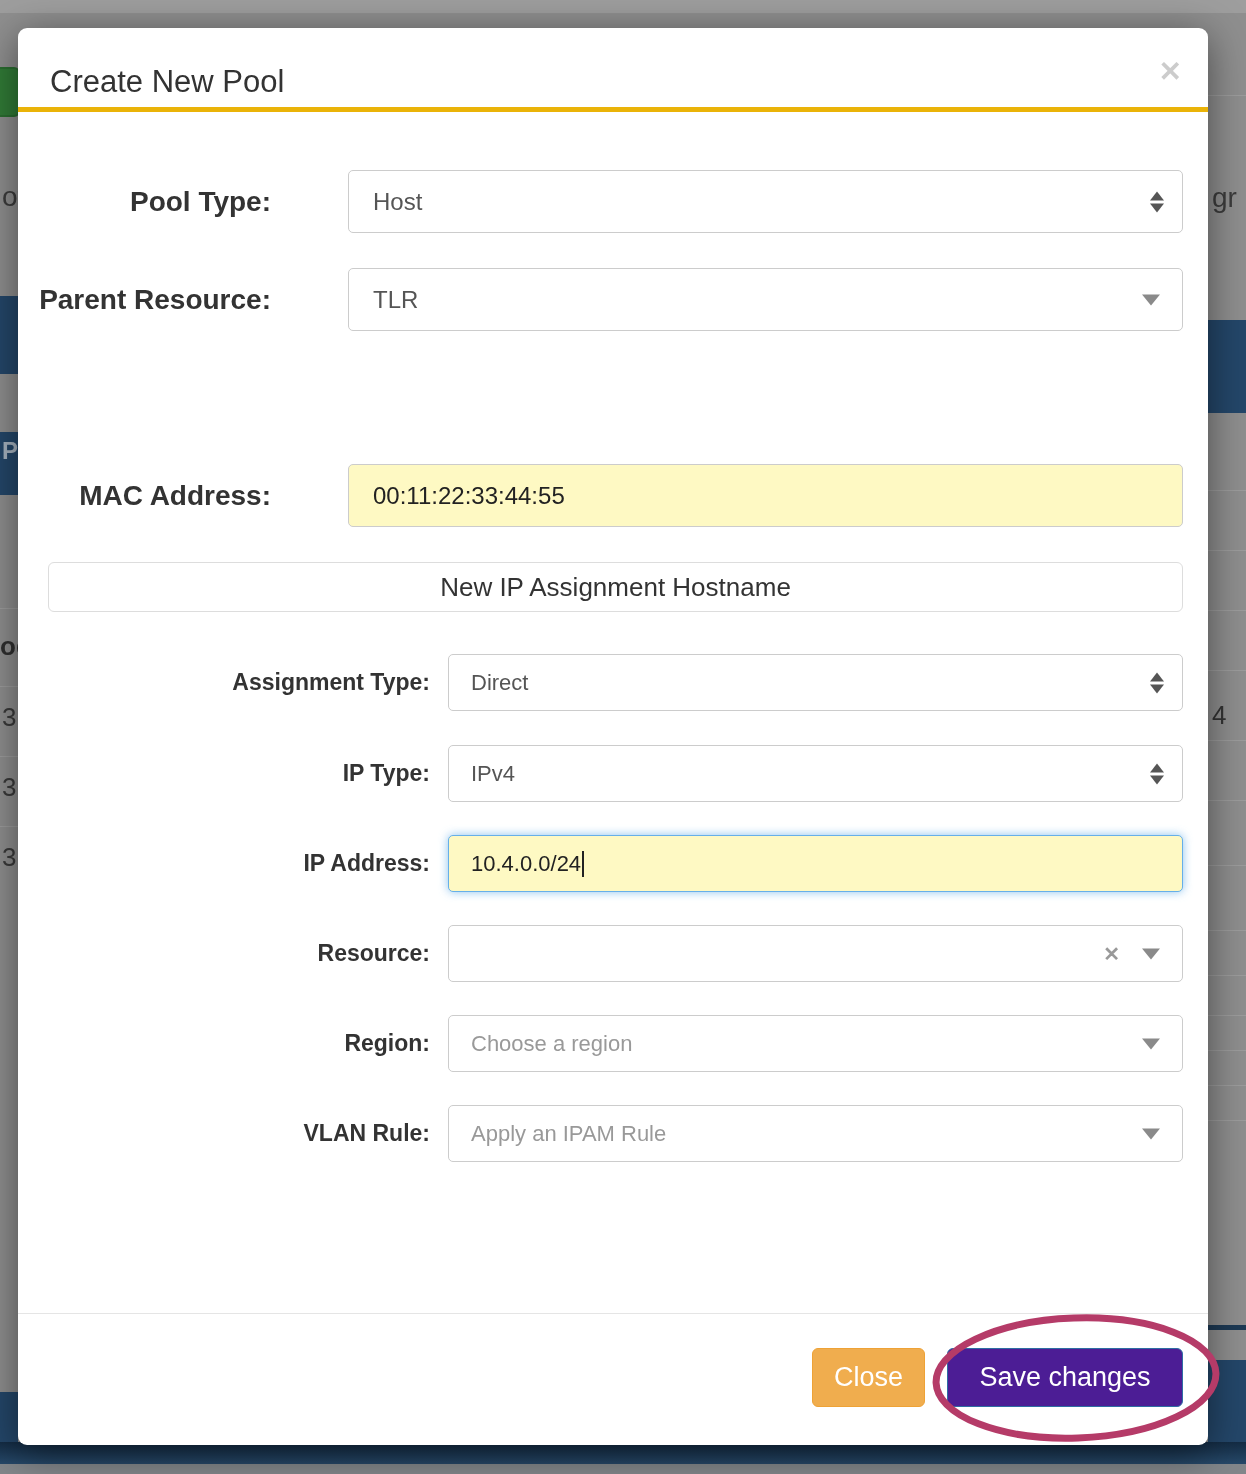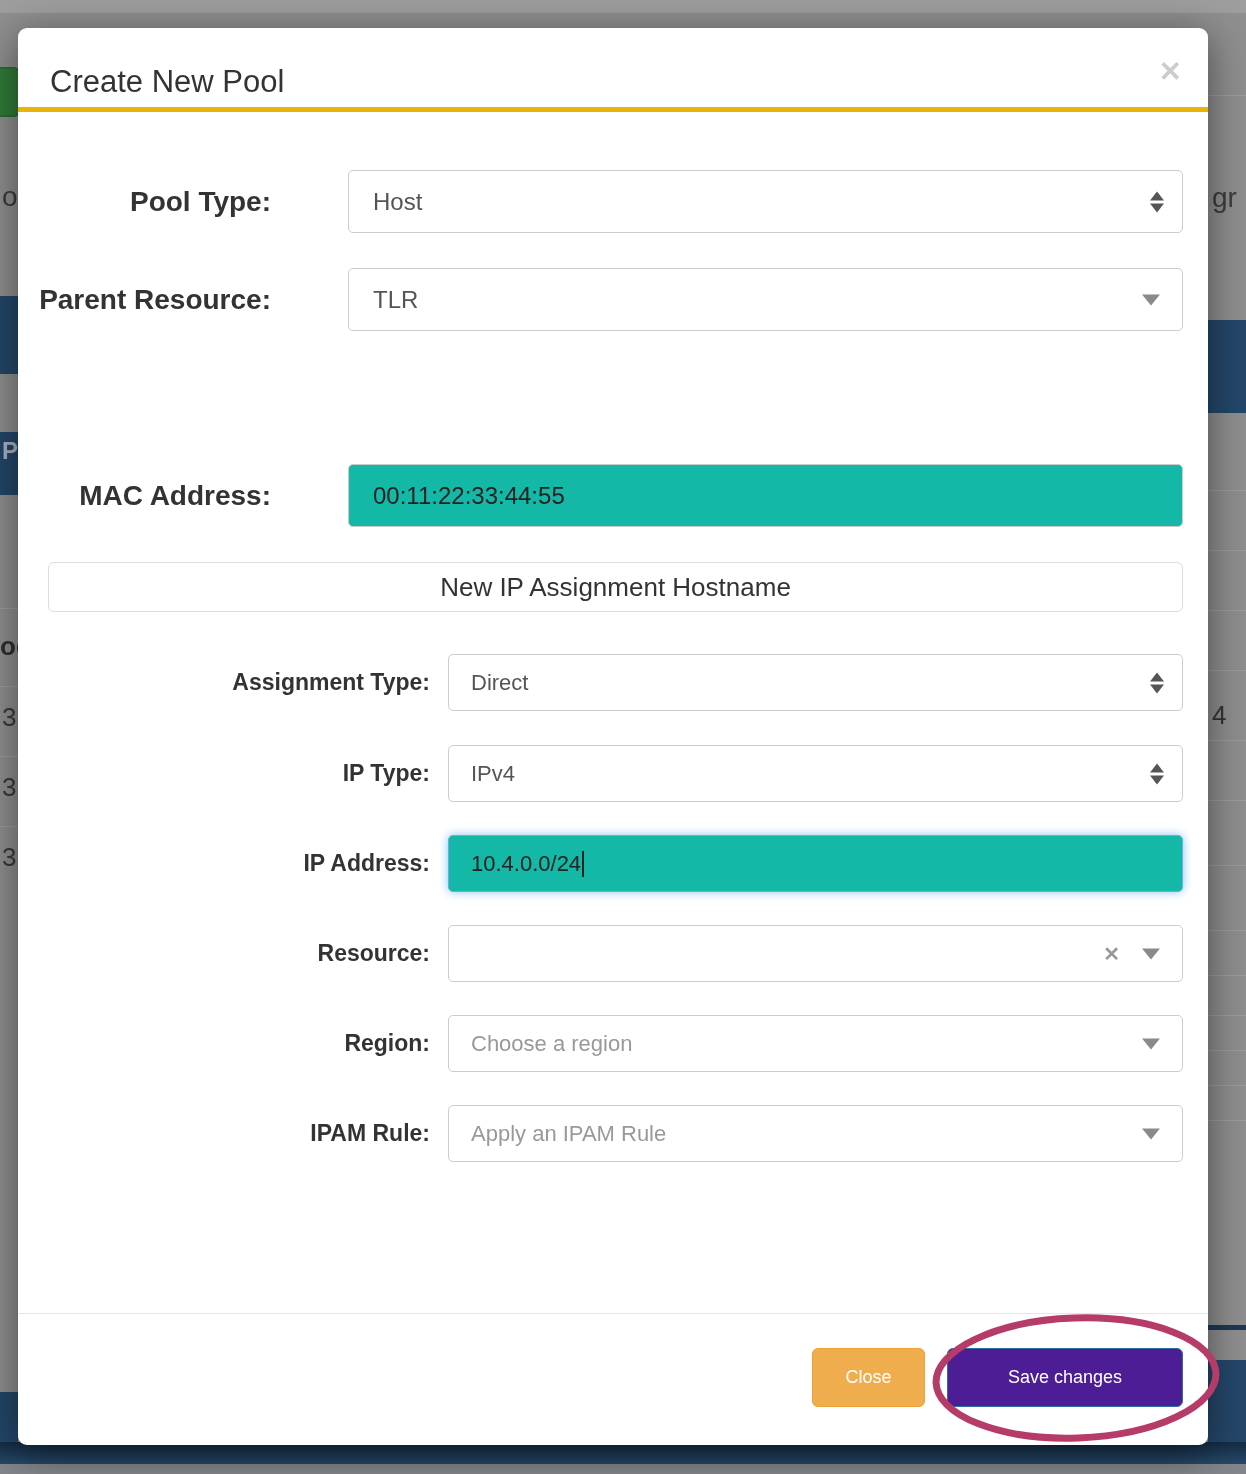--- a/index.html
+++ b/index.html
@@ -47,21 +47,21 @@
   .field.big .lbl { left:13px; width:240px; font-size:28px; }
   .field.small .lbl { left:30px; width:382px; font-size:23px; }
   .control { position:absolute; background:#fff; border:1px solid #ccc; border-radius:5px;
              display:flex; align-items:center; }
   .field.big .control { left:330px; width:835px; height:63px; }
   .field.small .control { left:430px; width:735px; height:57px; }
   .val { margin-left:24px; font-size:24px; color:#555; white-space:nowrap; }
   .field.small .val { margin-left:22px; font-size:22px; }
   .val.dark { color:#222; }
   .val.placeholder { color:#999; }
-  .control.highlight { background:#14b8a6; }
+  .control.highlight { background:#fef9c3; }
   .control.focused { border-color:#66afe9; box-shadow:0 0 10px rgba(102,175,233,.75); }
   .text-cursor { display:inline-block; width:2px; height:26px; background:#222; margin-left:1px; vertical-align:middle; }
 
   
   .caret-updown { position:absolute; right:18px; top:50%; transform:translateY(-50%); width:14px; }
   .caret-updown .up { display:block; width:0; height:0; margin:0 auto 3px;
     border-left:7px solid transparent; border-right:7px solid transparent; border-bottom:9px solid #555; }
   .caret-updown .down { display:block; width:0; height:0; margin:0 auto;
     border-left:7px solid transparent; border-right:7px solid transparent; border-top:9px solid #555; }
   .caret-down { position:absolute; right:22px; top:50%; transform:translateY(-50%); width:0; height:0;
@@ -70,21 +70,21 @@
     color:#999; font-size:20px; font-weight:bold; cursor:pointer; }
 
   
   .section-header { position:absolute; left:30px; top:534px; width:1135px; height:50px;
     border:1px solid #ddd; border-radius:6px; display:flex; align-items:center; justify-content:center;
     font-size:26px; color:#333; background:#fff; }
 
   
   .modal-footer-line { position:absolute; left:0; top:1285px; width:100%; height:1px; background:#e5e5e5; }
   .btn { position:absolute; top:1320px; height:59px; border:1px solid transparent; border-radius:6px;
-    color:#fff; font-size:18px; font-family:"Liberation Sans", sans-serif; cursor:pointer; }
+    color:#fff; font-size:27px; font-family:"Liberation Sans", sans-serif; cursor:pointer; }
   .btn-close { left:794px; width:113px; background:#f0ad4e; border-color:#eea236; }
   .btn-save { left:929px; width:236px; background:#4c1d95; border-color:#2e6da4; }
 
   
   .annotation-svg { position:absolute; left:0; top:0; width:1246px; height:1474px; pointer-events:none; }
 </style>
 </head>
 <body>
 
 <div class="stage">
@@ -202,21 +202,21 @@
 
     <div class="field small" style="top:987px">
       <div class="lbl">Region:</div>
       <div class="control">
         <span class="val placeholder">Choose a region</span>
         <span class="caret-down"></span>
       </div>
     </div>
 
     <div class="field small" style="top:1077px">
-      <div class="lbl">IPAM Rule:</div>
+      <div class="lbl">VLAN Rule:</div>
       <div class="control">
         <span class="val placeholder">Apply an IPAM Rule</span>
         <span class="caret-down"></span>
       </div>
     </div>
 
 
     <div class="modal-footer-line"></div>
     <button class="btn btn-close">Close</button>
     <button class="btn btn-save">Save changes</button>

